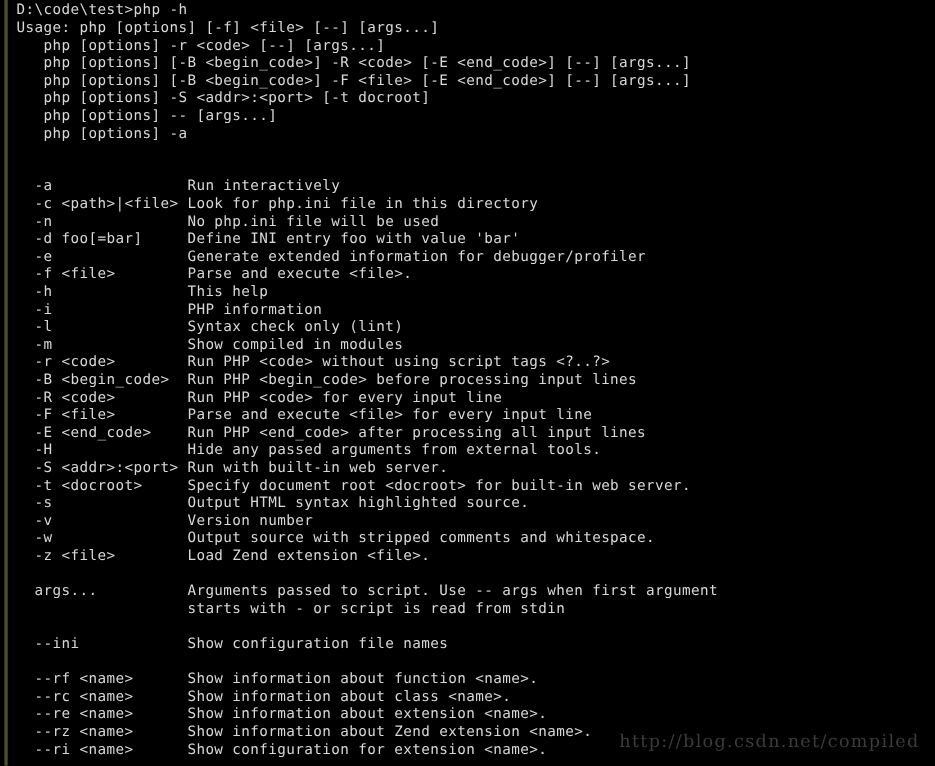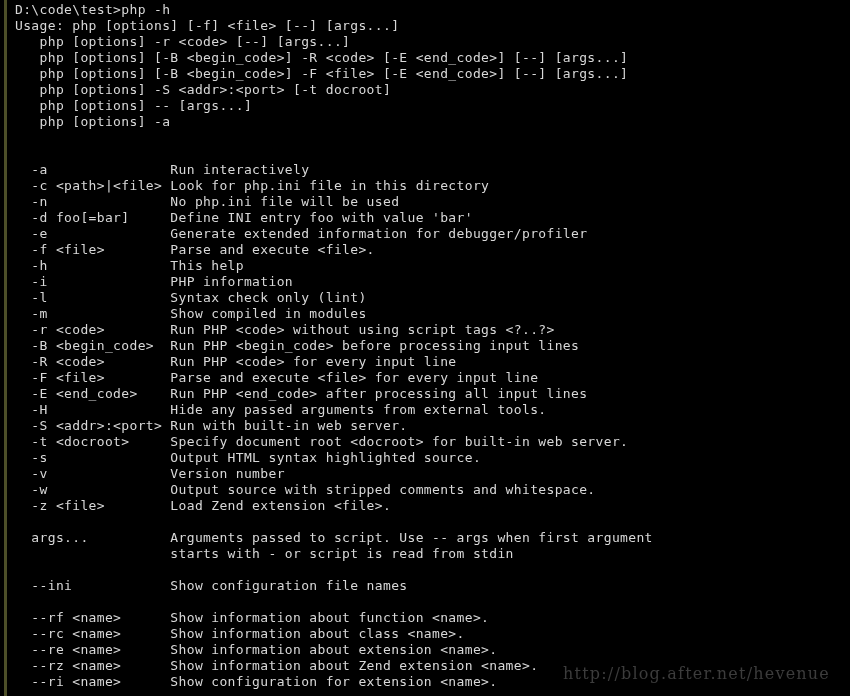--- a/index.html
+++ b/index.html
@@ -73,15 +73,15 @@
 </style>
 </head>
 <body>
 
 <div id="terminal">
 
   <div id="left-stripe"></div>
 
   <div id="console-text"><div class="line">D:\code\test&gt;php -h</div><div class="line">Usage: php [options] [-f] &lt;file&gt; [--] [args...]</div><div class="line">   php [options] -r &lt;code&gt; [--] [args...]</div><div class="line">   php [options] [-B &lt;begin_code&gt;] -R &lt;code&gt; [-E &lt;end_code&gt;] [--] [args...]</div><div class="line">   php [options] [-B &lt;begin_code&gt;] -F &lt;file&gt; [-E &lt;end_code&gt;] [--] [args...]</div><div class="line">   php [options] -S &lt;addr&gt;:&lt;port&gt; [-t docroot]</div><div class="line">   php [options] -- [args...]</div><div class="line">   php [options] -a</div><div class="line blank">&nbsp;</div><div class="line blank">&nbsp;</div><div class="line">  -a               Run interactively</div><div class="line">  -c &lt;path&gt;|&lt;file&gt; Look for php.ini file in this directory</div><div class="line">  -n               No php.ini file will be used</div><div class="line">  -d foo[=bar]     Define INI entry foo with value 'bar'</div><div class="line">  -e               Generate extended information for debugger/profiler</div><div class="line">  -f &lt;file&gt;        Parse and execute &lt;file&gt;.</div><div class="line">  -h               This help</div><div class="line">  -i               PHP information</div><div class="line">  -l               Syntax check only (lint)</div><div class="line">  -m               Show compiled in modules</div><div class="line">  -r &lt;code&gt;        Run PHP &lt;code&gt; without using script tags &lt;?..?&gt;</div><div class="line">  -B &lt;begin_code&gt;  Run PHP &lt;begin_code&gt; before processing input lines</div><div class="line">  -R &lt;code&gt;        Run PHP &lt;code&gt; for every input line</div><div class="line">  -F &lt;file&gt;        Parse and execute &lt;file&gt; for every input line</div><div class="line">  -E &lt;end_code&gt;    Run PHP &lt;end_code&gt; after processing all input lines</div><div class="line">  -H               Hide any passed arguments from external tools.</div><div class="line">  -S &lt;addr&gt;:&lt;port&gt; Run with built-in web server.</div><div class="line">  -t &lt;docroot&gt;     Specify document root &lt;docroot&gt; for built-in web server.</div><div class="line">  -s               Output HTML syntax highlighted source.</div><div class="line">  -v               Version number</div><div class="line">  -w               Output source with stripped comments and whitespace.</div><div class="line">  -z &lt;file&gt;        Load Zend extension &lt;file&gt;.</div><div class="line blank">&nbsp;</div><div class="line">  args...          Arguments passed to script. Use -- args when first argument</div><div class="line">                   starts with - or script is read from stdin</div><div class="line blank">&nbsp;</div><div class="line">  --ini            Show configuration file names</div><div class="line blank">&nbsp;</div><div class="line">  --rf &lt;name&gt;      Show information about function &lt;name&gt;.</div><div class="line">  --rc &lt;name&gt;      Show information about class &lt;name&gt;.</div><div class="line">  --re &lt;name&gt;      Show information about extension &lt;name&gt;.</div><div class="line">  --rz &lt;name&gt;      Show information about Zend extension &lt;name&gt;.</div><div class="line">  --ri &lt;name&gt;      Show configuration for extension &lt;name&gt;.</div></div>
 
-  <div id="watermark">http://blog.after.net/hevenue</div>
+  <div id="watermark">http://blog.csdn.net/compiled</div>
 
 </div>
 
 </body></html>

